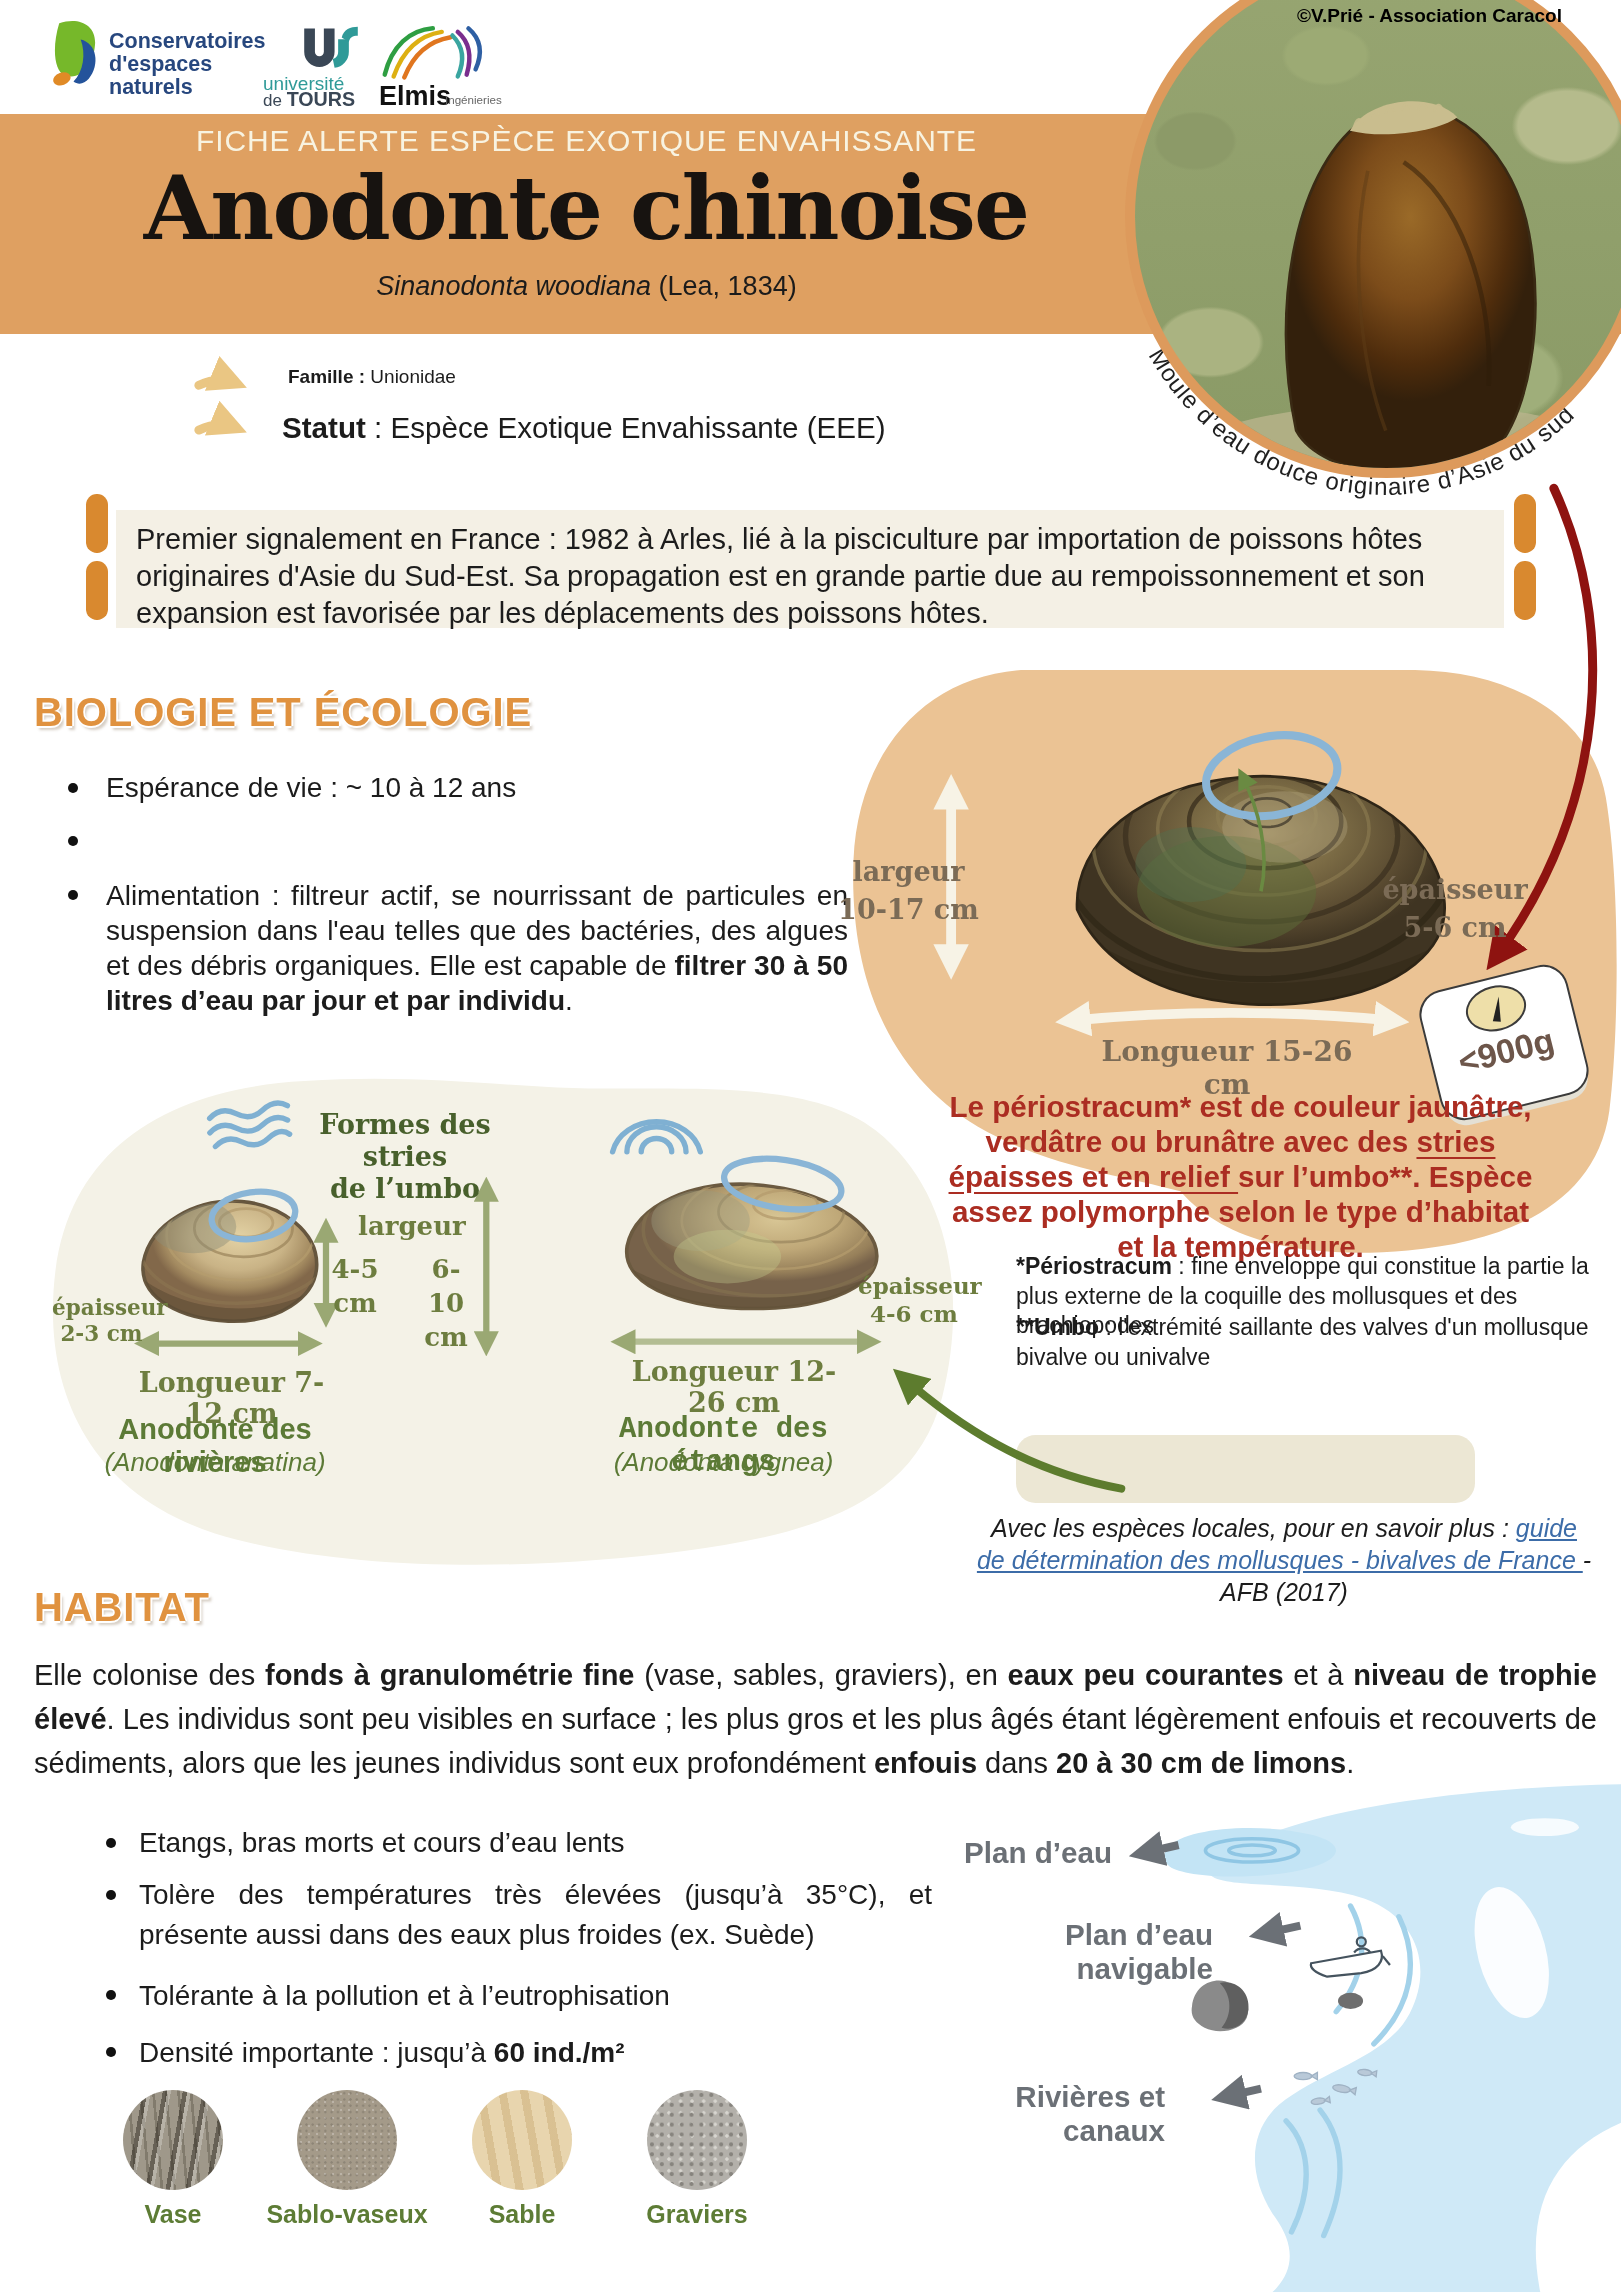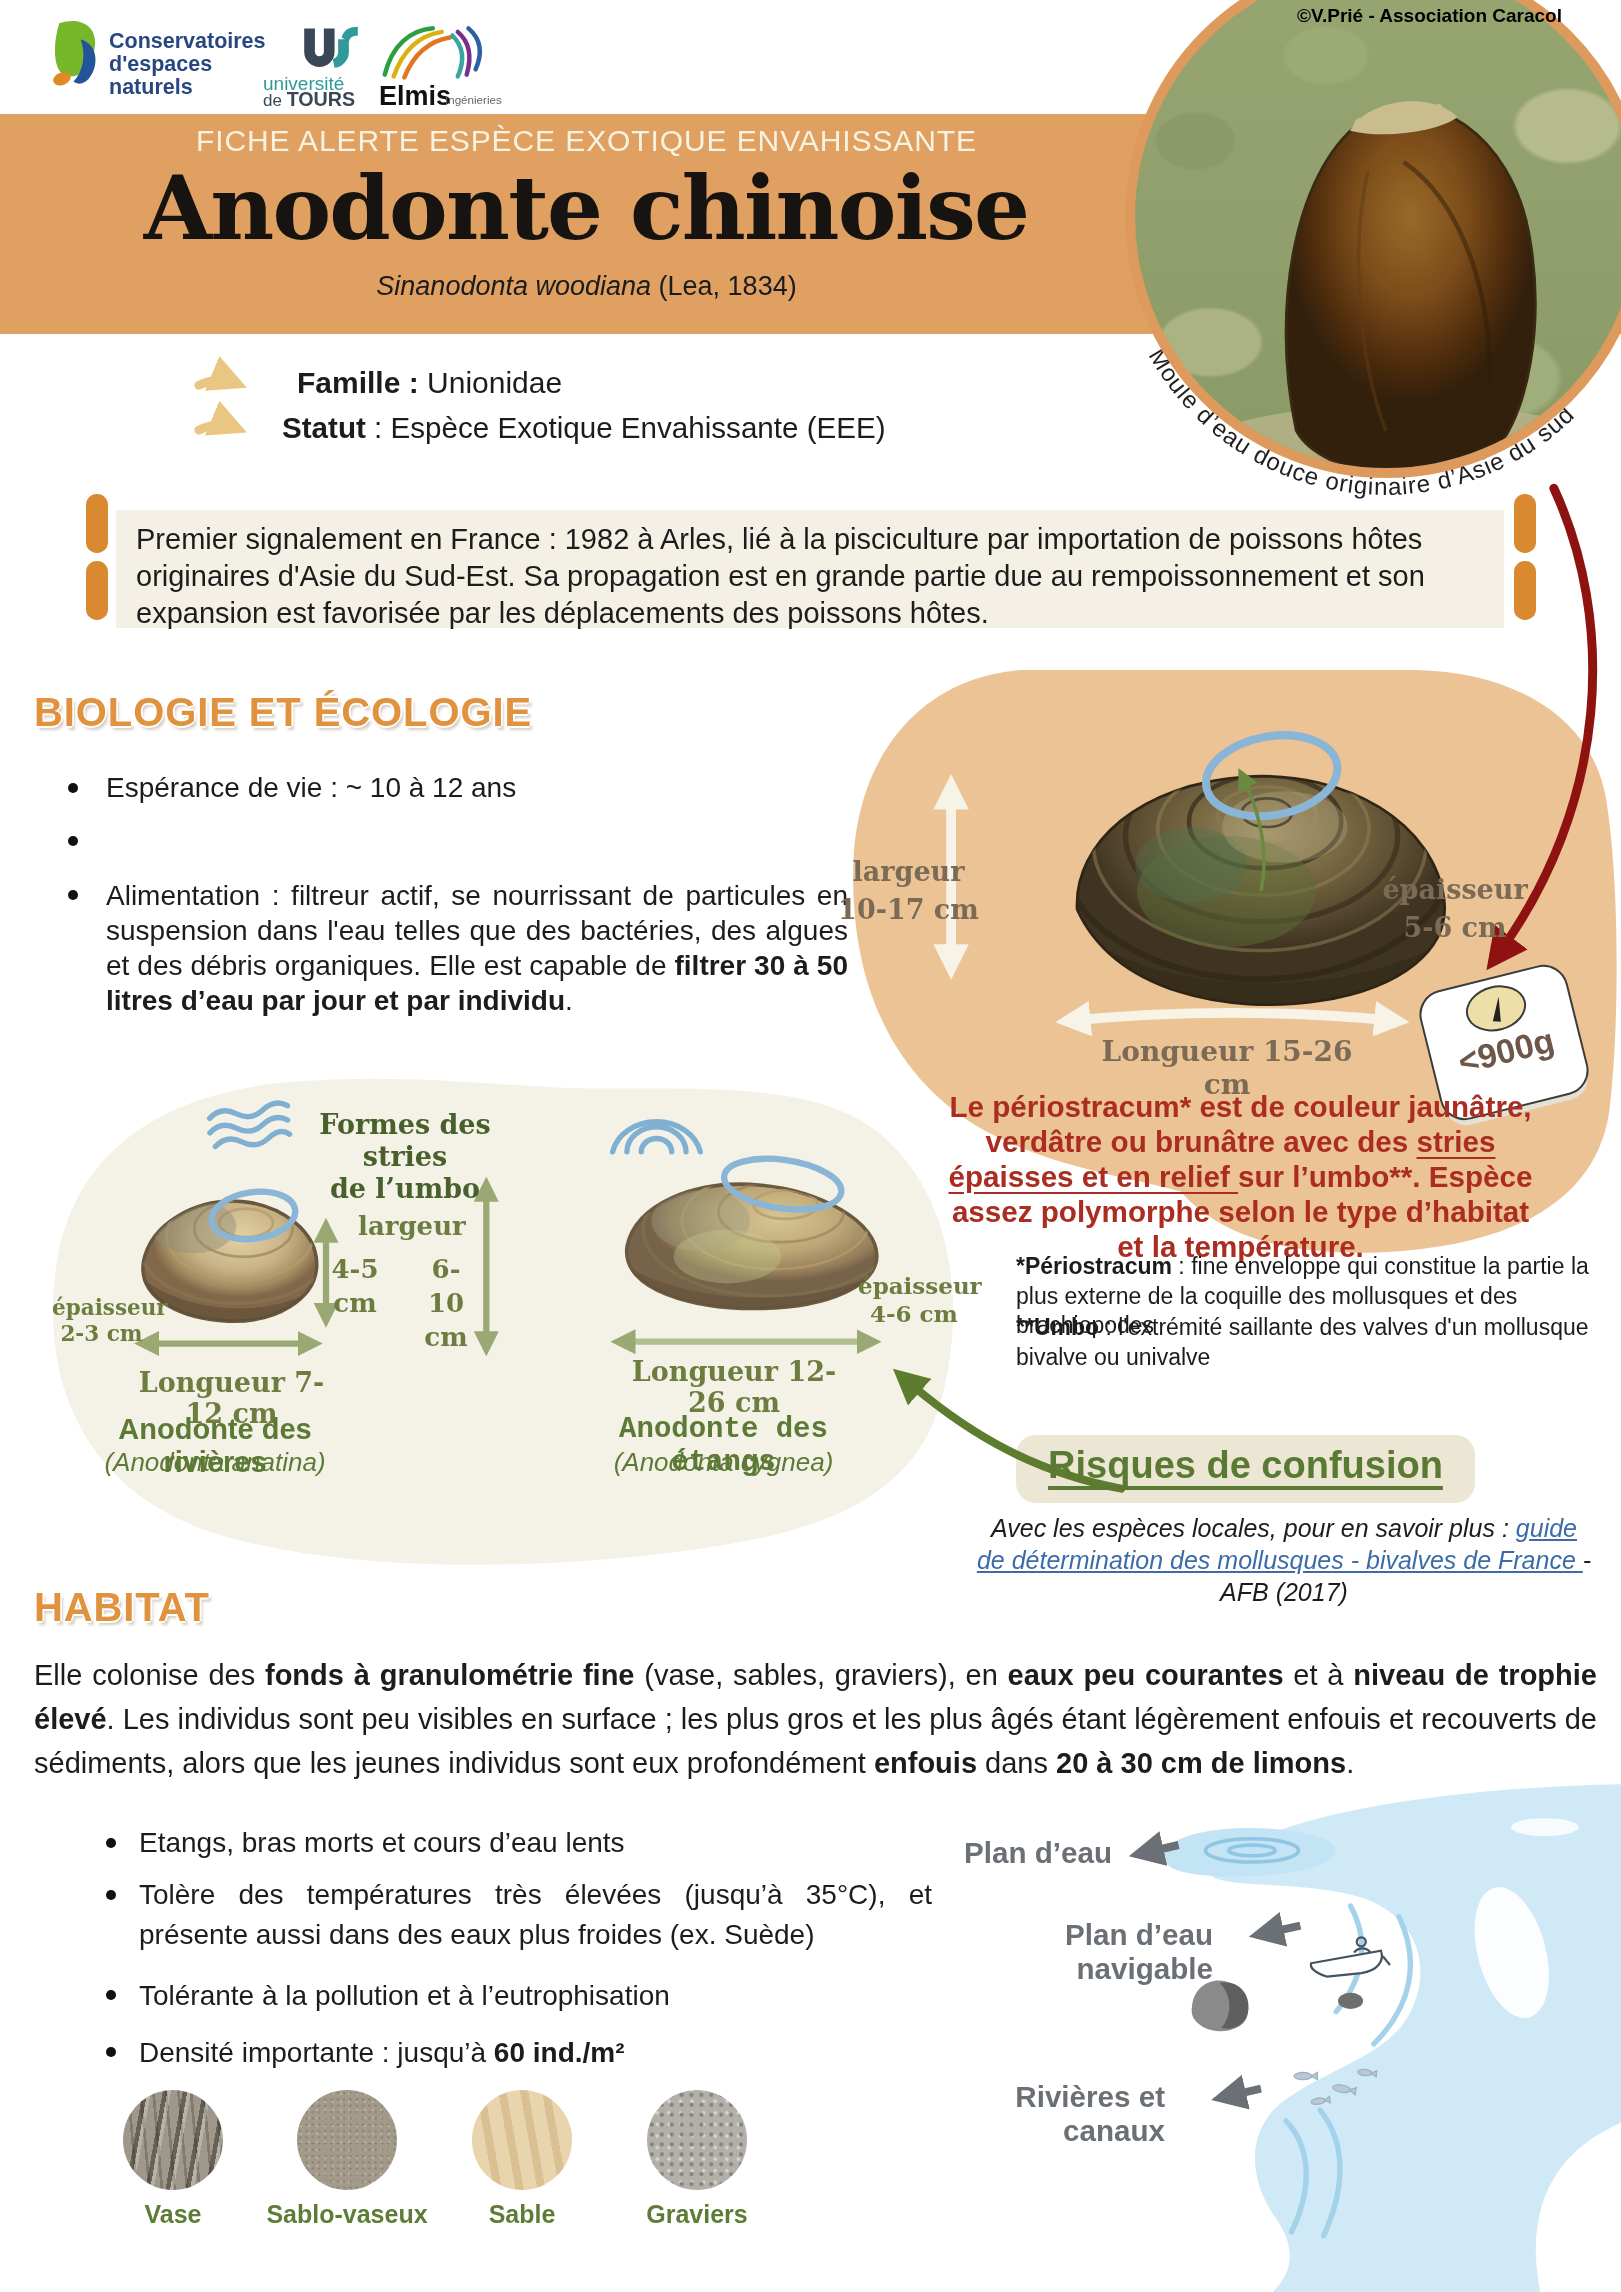--- a/index.html
+++ b/index.html
@@ -28,21 +28,21 @@
          background-image:
           radial-gradient(81px 54px at 15% 75%, #aab381 60%, rgba(170,179,129,0) 66%),
           radial-gradient(107px 72px at 72% 82%, #9fae7a 55%, rgba(159,174,122,0) 62%),
           radial-gradient(90px 63px at 86% 32%, #b5bb8c 55%, rgba(181,187,140,0) 62%),
           radial-gradient(72px 49px at 38% 18%, #9caa74 55%, rgba(156,170,116,0) 62%),
           radial-gradient(63px 45px at 12% 35%, #8c9a68 60%, rgba(140,154,104,0) 66%),
           radial-gradient(99px 54px at 55% 95%, #c2bd93 55%, rgba(194,189,147,0) 63%),
           linear-gradient(#97a571,#8a9a66);}
   #copyright{left:1297px;top:5.4px;width:269px;font-size:19px;font-weight:bold;color:#000;z-index:9;}
   
-  #family{left:297px;top:366px;font-size:30px;z-index:4;}
+  #family{left:288px;top:366px;font-size:19px;z-index:4;}
   #status{left:282px;top:411px;font-size:29.6px;z-index:4;}
   
   #intro-box{left:116px;top:510px;width:1388px;height:118px;background:#f4f0e5;z-index:1;}
   .pill{width:21.5px;height:59px;border-radius:10.7px;background:#d9892f;z-index:2;}
   #intro-text{left:136px;top:521px;width:1348px;font-size:29px;line-height:37px;z-index:4;}
   
   .sec-h{font-weight:bold;font-size:40px;color:#e0923f;letter-spacing:0.9px;z-index:4;
          text-shadow:-1.8px 0 #fff,1.8px 0 #fff,0 -1.8px #fff,0 1.8px #fff,2.7px 3.6px 2.7px rgba(90,60,20,.25);}
   #h-bio{left:34px;top:690px;}
   #h-hab{left:34px;top:1585px;}
@@ -459,21 +459,20 @@
     <div>épaisseur</div>
     <div>4-6 cm</div>
   </div>
   <div class="abs meas green" id="lg1226">Longueur 12-26 cm</div>
   <div class="abs sp-name" id="nmL">Anodonte des rivières</div>
   <div class="abs sp-lat" id="ltL">(Anodonta anatina)</div>
   <div class="abs sp-name" id="nmR">Anodonte des étangs</div>
   <div class="abs sp-lat" id="ltR">(Anodonta cygnea)</div>
 
   <div class="abs" id="conf-box"></div>
-  <div class="abs" id="conf-h">Risques de confusion</div>
   <div class="abs" id="conf-t">
     <span>Avec les espèces locales, pour en savoir plus : </span><a>guide de détermination des mollusques - bivalves de France </a><span>- AFB (2017)</span>
   </div>
 
   <div class="abs sec-h" id="h-hab">HABITAT</div>
   <div class="abs" id="hab-para">Elle colonise des <b>fonds à granulométrie fine</b> (vase, sables, graviers), en <b>eaux peu courantes</b> et à <b>niveau de trophie élevé</b>. Les individus sont peu visibles en surface ; les plus gros et les plus âgés étant légèrement enfouis et recouverts de sédiments, alors que les jeunes individus sont eux profondément <b>enfouis</b> dans <b>20 à 30 cm de limons</b>.</div>
   <div class="abs dot" style="left:106px;top:1838px;"></div>
   <div class="abs dot" style="left:106px;top:1890px;"></div>
   <div class="abs dot" style="left:106px;top:1990px;"></div>
   <div class="abs dot" style="left:106px;top:2047px;"></div>

